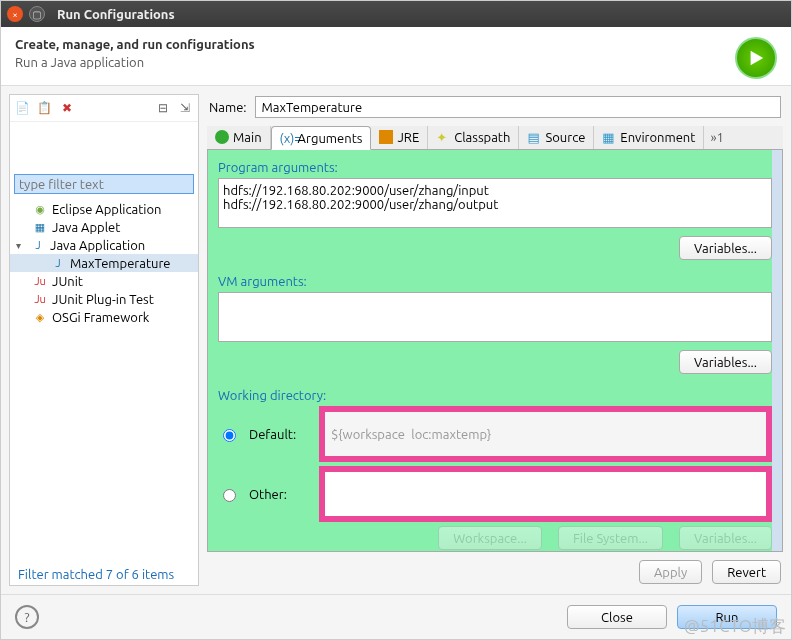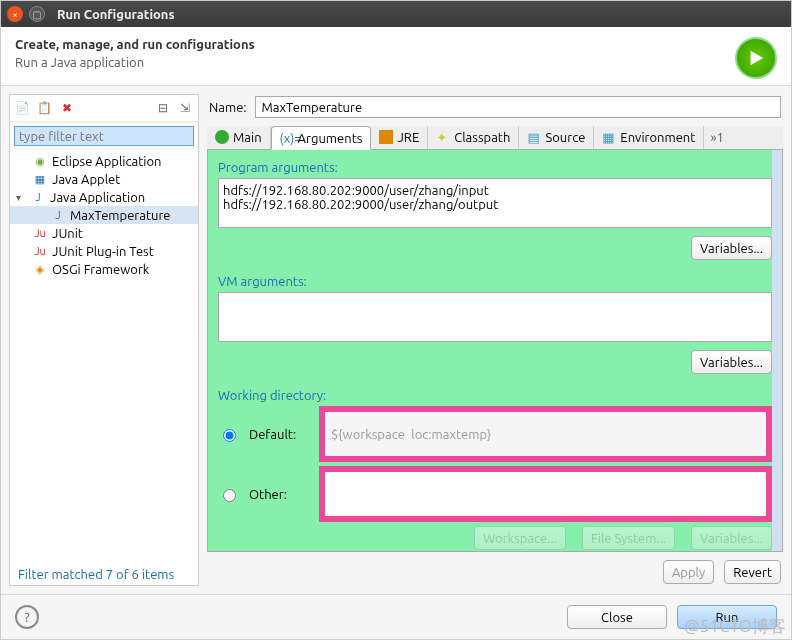--- a/index.html
+++ b/index.html
@@ -12,42 +12,42 @@
     .tb-title { color: #eee; font-weight: bold; margin-left: 6px; }
     .header { padding: 10px 14px 6px 14px; display: flex; justify-content: space-between; align-items: flex-start; background: #fff; border-bottom: 1px solid #ddd; }
     .header-text h1 { margin: 0 0 4px 0; font-size: 13px; font-weight: bold; color: #333; }
     .header-text p { margin: 0; color: #555; }
     .run-icon { width: 42px; height: 42px; border-radius: 50%; background: radial-gradient(#6c0, #390); display: flex; align-items: center; justify-content: center; color: #fff; border: 2px solid #8d8; }
     .body { flex: 1; display: flex; padding: 8px; gap: 8px; overflow: hidden; }
     .sidebar { width: 190px; display: flex; flex-direction: column; border: 1px solid #ccc; background: #fff; }
     .sb-toolbar { display: flex; gap: 4px; padding: 4px; border-bottom: 1px solid #eee; align-items: center; }
     .sb-tb-btn { width: 18px; height: 18px; display: flex; align-items: center; justify-content: center; font-size: 12px; color: #666; }
     .filter { margin: 4px; }
-    .filter input { width: 100%; padding: 2px 4px; border: 1px solid #5a9de6; background: #cde4fb; color: #be185d; outline: none; }
+    .filter input { width: 100%; padding: 2px 4px; border: 1px solid #5a9de6; background: #cde4fb; color: #be185d; outline: none; margin-top: 48px; }
     .tree { flex: 1; overflow: auto; padding: 2px 0; }
     .tree-item { display: flex; align-items: center; gap: 4px; padding: 2px 6px; white-space: nowrap; }
     .tree-item.child { padding-left: 22px; }
     .tree-item.grand { padding-left: 40px; }
     .tree-item.selected { background: #d7e4f2; }
     .chevron { width: 10px; font-size: 10px; color: #666; }
     .ticon { width: 16px; height: 14px; display: inline-flex; align-items: center; justify-content: center; font-size: 11px; }
     .filter-status { padding: 4px 8px; color: #1a6bb5; }
     .main { flex: 1; display: flex; flex-direction: column; overflow: hidden; }
     .name-row { display: flex; align-items: center; gap: 8px; padding: 2px 2px 8px 2px; }
     .name-row input { flex: 1; padding: 3px 6px; border: 1px solid #aaa; }
     .tabs { display: flex; border-bottom: 1px solid #aaa; background: #eee; }
     .tab { padding: 4px 8px; display: flex; align-items: flex-start; gap: 4px; border-right: 1px solid #ccc; white-space: nowrap; }
     .tab.active { background: #fff; border: 1px solid #aaa; border-bottom: 1px solid #fff; margin-bottom: -1px; border-radius: 4px 4px 0 0; }
     .tab-icon { width: 14px; height: 14px; display: inline-block; }
     .tab-more { padding: 4px 6px; color: #555; }
     .panel { flex: 1; border: 1px solid #aaa; border-top: none; background: #86efac; padding: 10px; overflow: auto; position: relative; }
     .section-label { color: #1a6bb5; margin-bottom: 4px; }
     .textarea { width: 100%; border: 1px solid #aaa; padding: 4px; font-family: inherit; resize: none; height: 50px; white-space: pre; }
     .btn-row { display: flex; justify-content: flex-end; margin: 6px 0 14px 0; }
-    .btn { padding: 4px 8px; border: 1px solid #aaa; background: linear-gradient(#fff, #eee); border-radius: 4px; cursor: default; }
+    .btn { padding: 4px 14px; border: 1px solid #aaa; background: linear-gradient(#fff, #eee); border-radius: 4px; cursor: default; }
     .btn.primary { background: linear-gradient(#d9ecff, #a9d1f7); border-color: #6aa7e0; }
     .btn.disabled { color: #999; }
     .wd-row { display: flex; align-items: center; gap: 10px; margin: 4px 0; }
     .wd-row input[type=text] { flex: 1; padding: 15px 6px; border: 6px solid #ec4899; background: #f5f5f5; color: #999; }
     .wd-row.other input[type=text] { background: #fff; color: #333; }
     .cut-btns { display: flex; gap: 16px; justify-content: flex-end; opacity: 0.4; }
     .actions { display: flex; justify-content: flex-end; gap: 10px; padding: 8px 2px 2px 2px; }
     .footer { display: flex; justify-content: space-between; align-items: center; padding: 10px 14px; border-top: 1px solid #ddd; background: #f5f5f5; }
     .help { width: 24px; height: 24px; border: 2px solid #888; border-radius: 50%; display: flex; align-items: center; justify-content: center; color: #666; }
     .footer-btns { display: flex; gap: 10px; }

